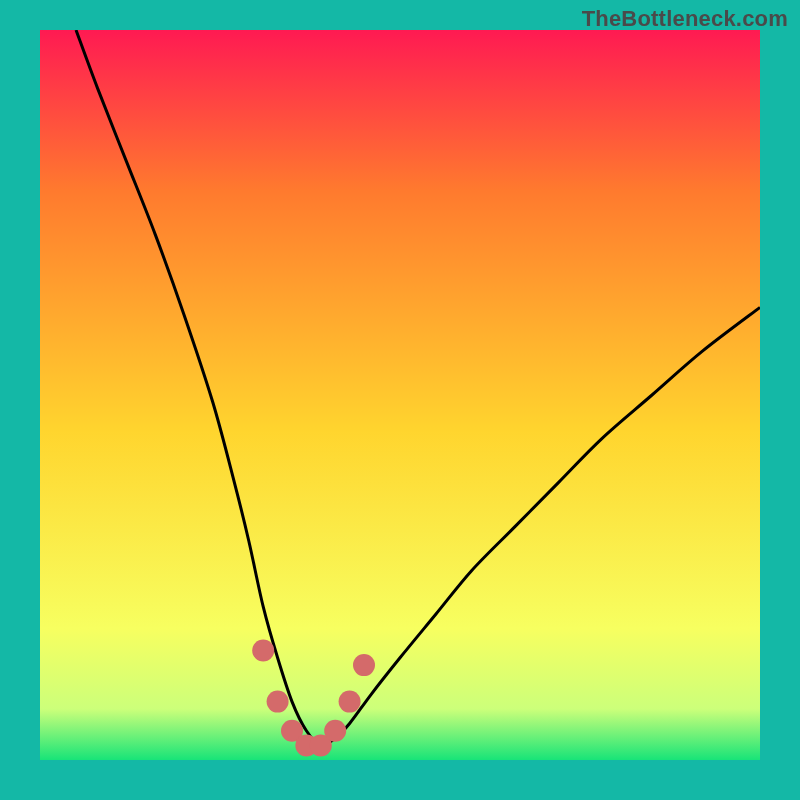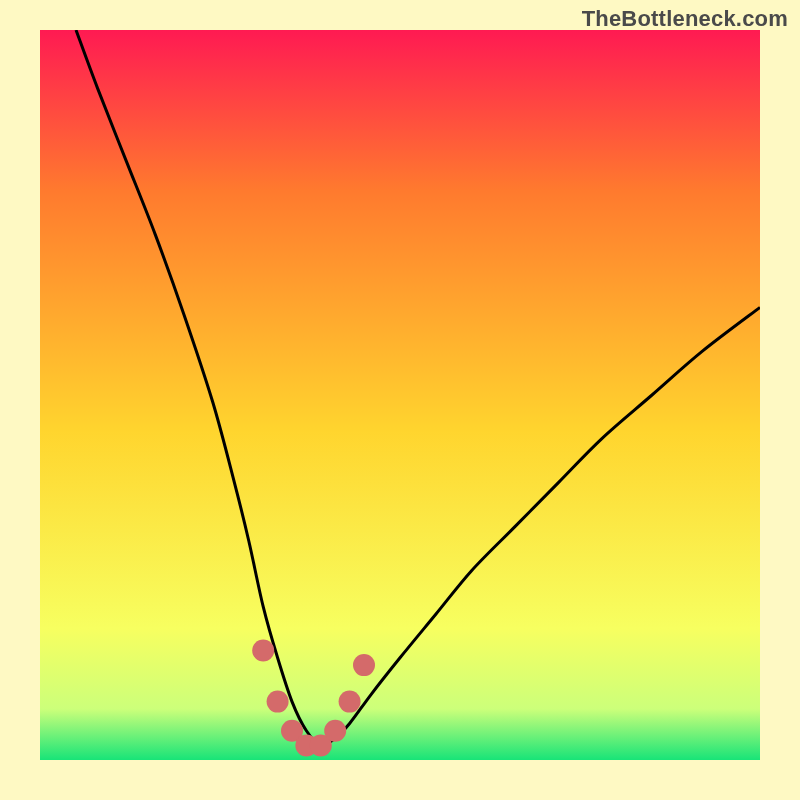--- a/index.html
+++ b/index.html
@@ -5,21 +5,21 @@
   html, body {
     margin: 0;
     padding: 0;
     width: 800px;
     height: 800px;
     overflow: hidden;
   }
   .outer {
     width: 800px;
     height: 800px;
-    background: #fef9c3;
+    background: #14b8a6;
     position: relative;
   }
   .watermark {
     position: absolute;
     top: 6px;
     right: 12px;
     font-family: Arial, Helvetica, sans-serif;
     font-size: 22px;
     font-weight: 600;
     color: #4a4a4a;

